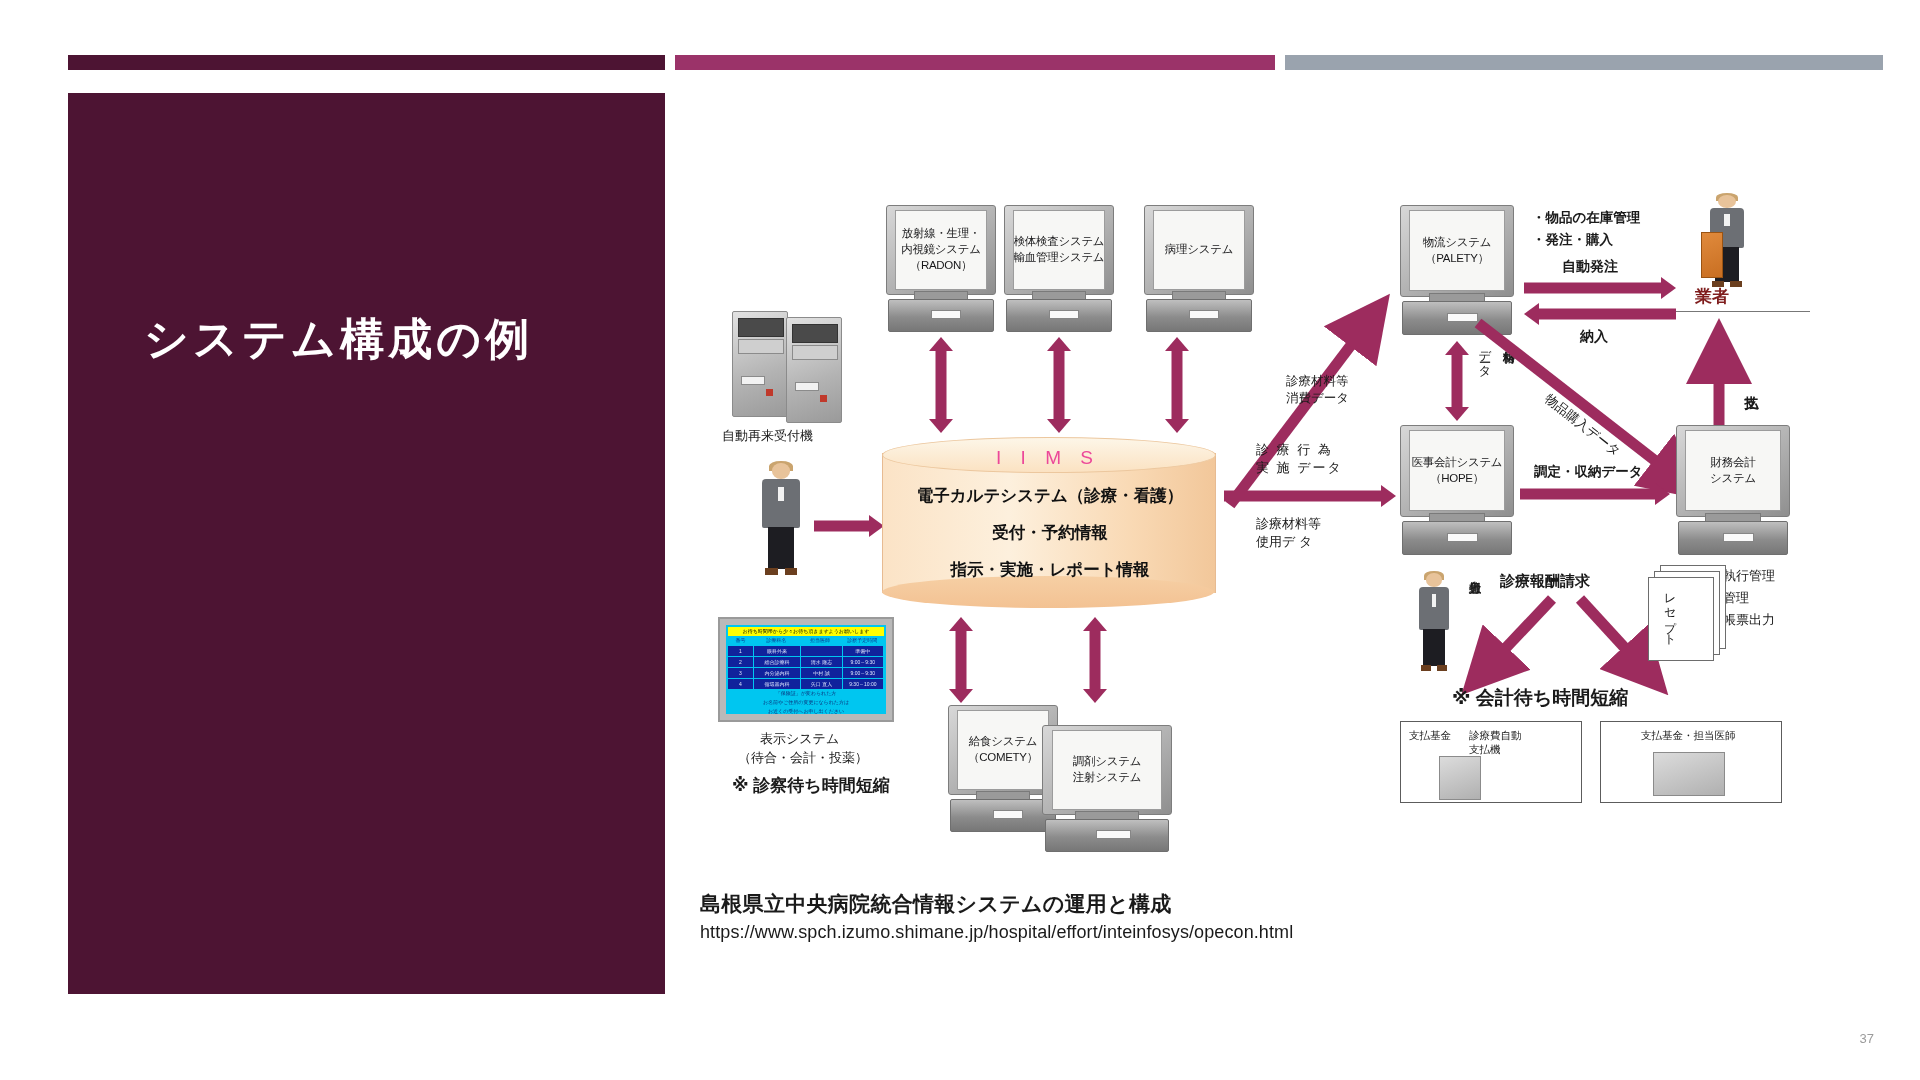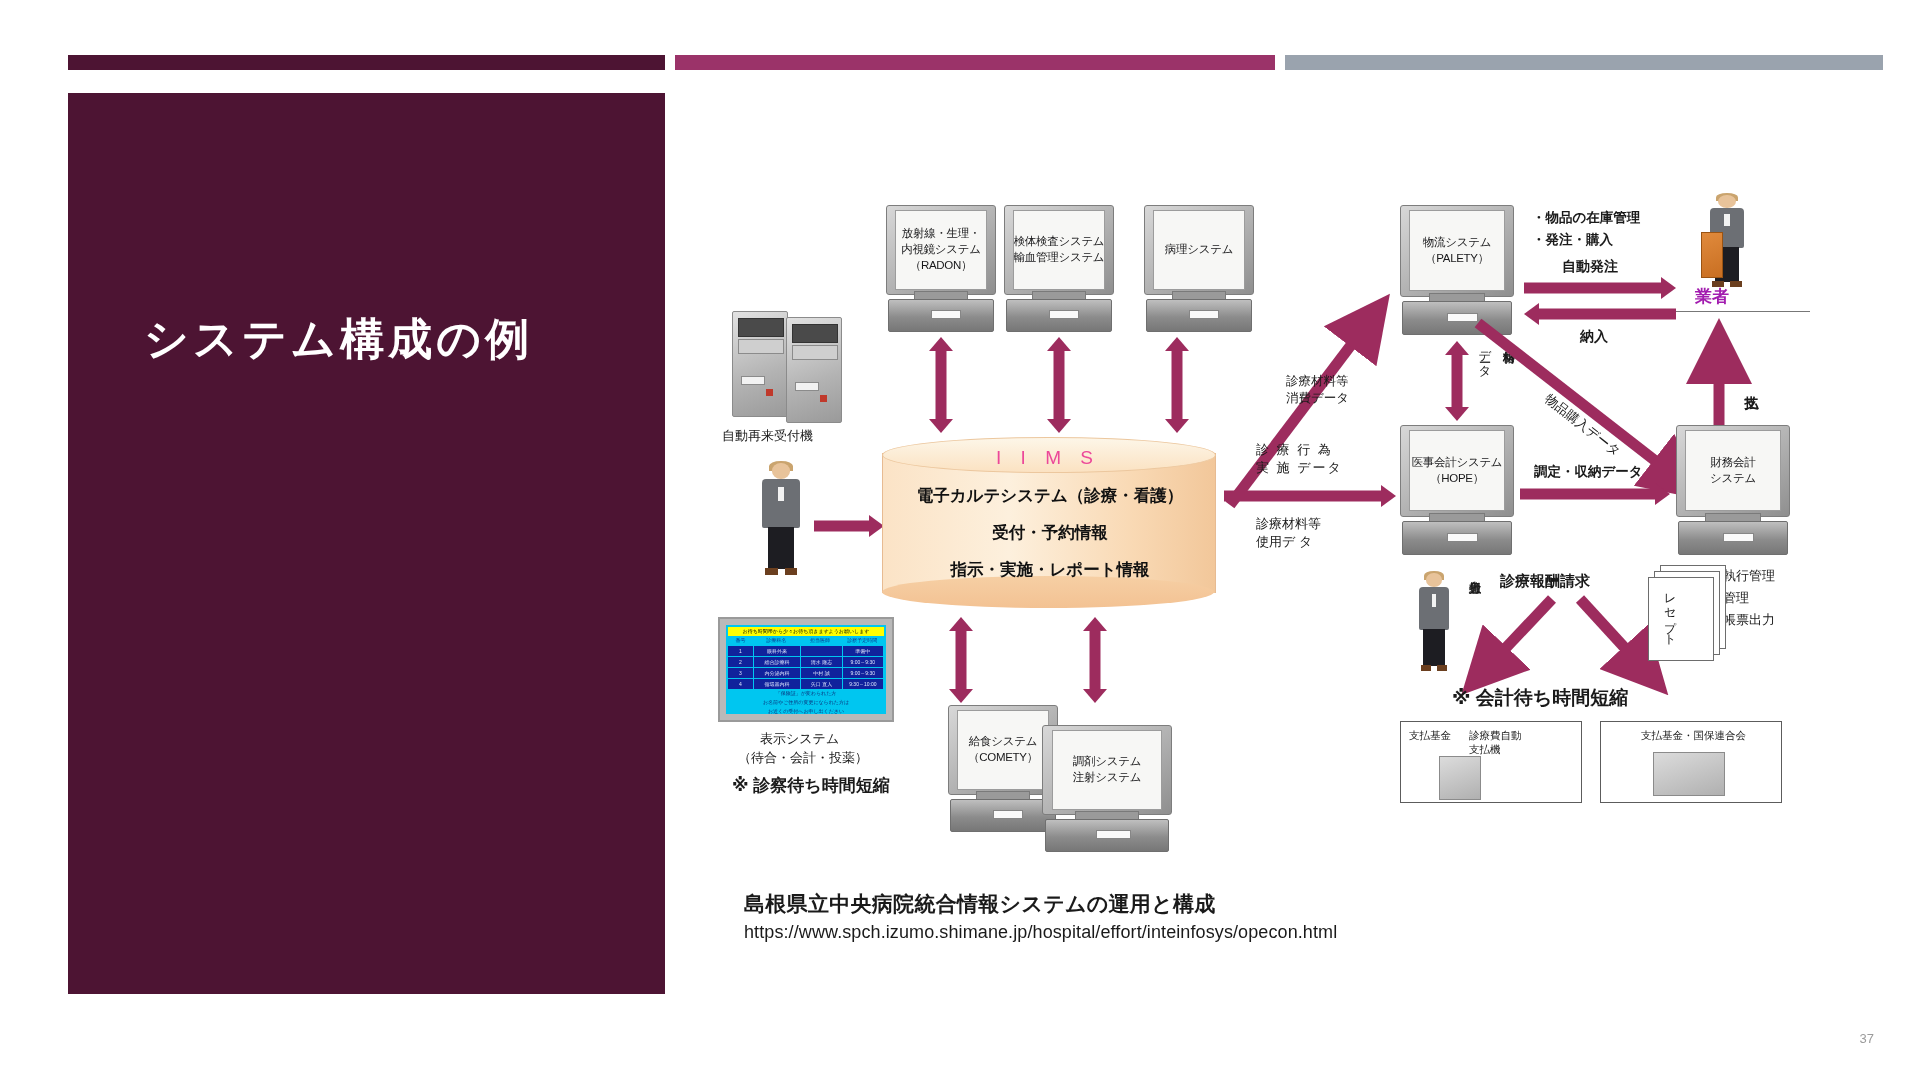--- a/index.html
+++ b/index.html
@@ -142,29 +142,29 @@
   .person .hair{position:absolute;left:30%;top:-2%;width:40%;height:9%;background:#caa46e;border-radius:50% 50% 0 0;}
   .person .torso{position:absolute;left:18%;top:14%;width:64%;height:44%;background:#6c6f74;border-radius:4px 4px 2px 2px;}
   .person .shirt{position:absolute;left:42%;top:16%;width:16%;height:30%;background:#f2f2f2;}
   .person .legs{position:absolute;left:28%;top:57%;width:44%;height:38%;background:#1d1d22;}
   .person .shoe{position:absolute;bottom:0;width:22%;height:6%;background:#6b3f1f;}
   .person .shoe.l{left:22%}.person .shoe.r{right:22%}
 
   
   #vendor-fig .cart{position:absolute;left:2%;top:40%;width:36%;height:48%;
      background:linear-gradient(160deg,#e08a3c,#c96f22);border:1px solid #9a5312;}
-  #vendor-label{position:absolute;font-size:17px;font-weight:700;color:#a21caf;}
+  #vendor-label{position:absolute;font-size:17px;font-weight:700;color:#7f1d1d;}
   .underline{border-bottom:1px solid #777;}
 
   
   .plainbox{position:absolute;border:1px solid #5c5c5c;background:#fff;}
   .machine{position:absolute;background:linear-gradient(160deg,#dcdcdc,#b0b0b0);border:1px solid #8b8b8b;}
 
   
-  #caption{position:absolute;left:0px;top:800px;width:1100px;margin-left:44px;}
+  #caption{position:absolute;left:0px;top:800px;width:1100px;}
   #caption .c1{font-size:21px;font-weight:700;color:#1a1a1a;letter-spacing:0.3px;}
   #caption .c2{font-size:18px;color:#1a1a1a;margin-top:4px;letter-spacing:0.1px;}
 
   
   #page-number{position:absolute;right:46px;bottom:34px;font-size:13px;color:#9b9b9b;}
 </style>
 </head>
 <body>
 
 <div class="bar" id="bar-dark"></div>
@@ -500,21 +500,21 @@
     <div class="lbl" style="left:752px;top:500px;font-size:19px;font-weight:700;">※ 会計待ち時間短縮</div>
 
     <div class="plainbox" style="left:700px;top:536px;width:180px;height:80px;">
       <div class="lbl" style="left:8px;top:6px;font-size:10.5px;">支払基金</div>
       <div class="lbl" style="left:68px;top:6px;font-size:10.5px;">診療費自動</div>
       <div class="lbl" style="left:68px;top:20px;font-size:10.5px;">支払機</div>
       <div class="machine" style="left:38px;top:34px;width:40px;height:42px;"></div>
     </div>
 
     <div class="plainbox" style="left:900px;top:536px;width:180px;height:80px;">
-      <div class="lbl" style="left:40px;top:6px;font-size:10.5px;">支払基金・国保連合会</div>
+      <div class="lbl" style="left:40px;top:6px;font-size:10.5px;">支払基金・担当医師</div>
       <div class="machine" style="left:52px;top:30px;width:70px;height:42px;"></div>
     </div>
 
   </div>
 
   <div id="caption">
     <div class="c1">島根県立中央病院統合情報システムの運用と構成</div>
     <div class="c2">https://www.spch.izumo.shimane.jp/hospital/effort/inteinfosys/opecon.html</div>
   </div>
 

